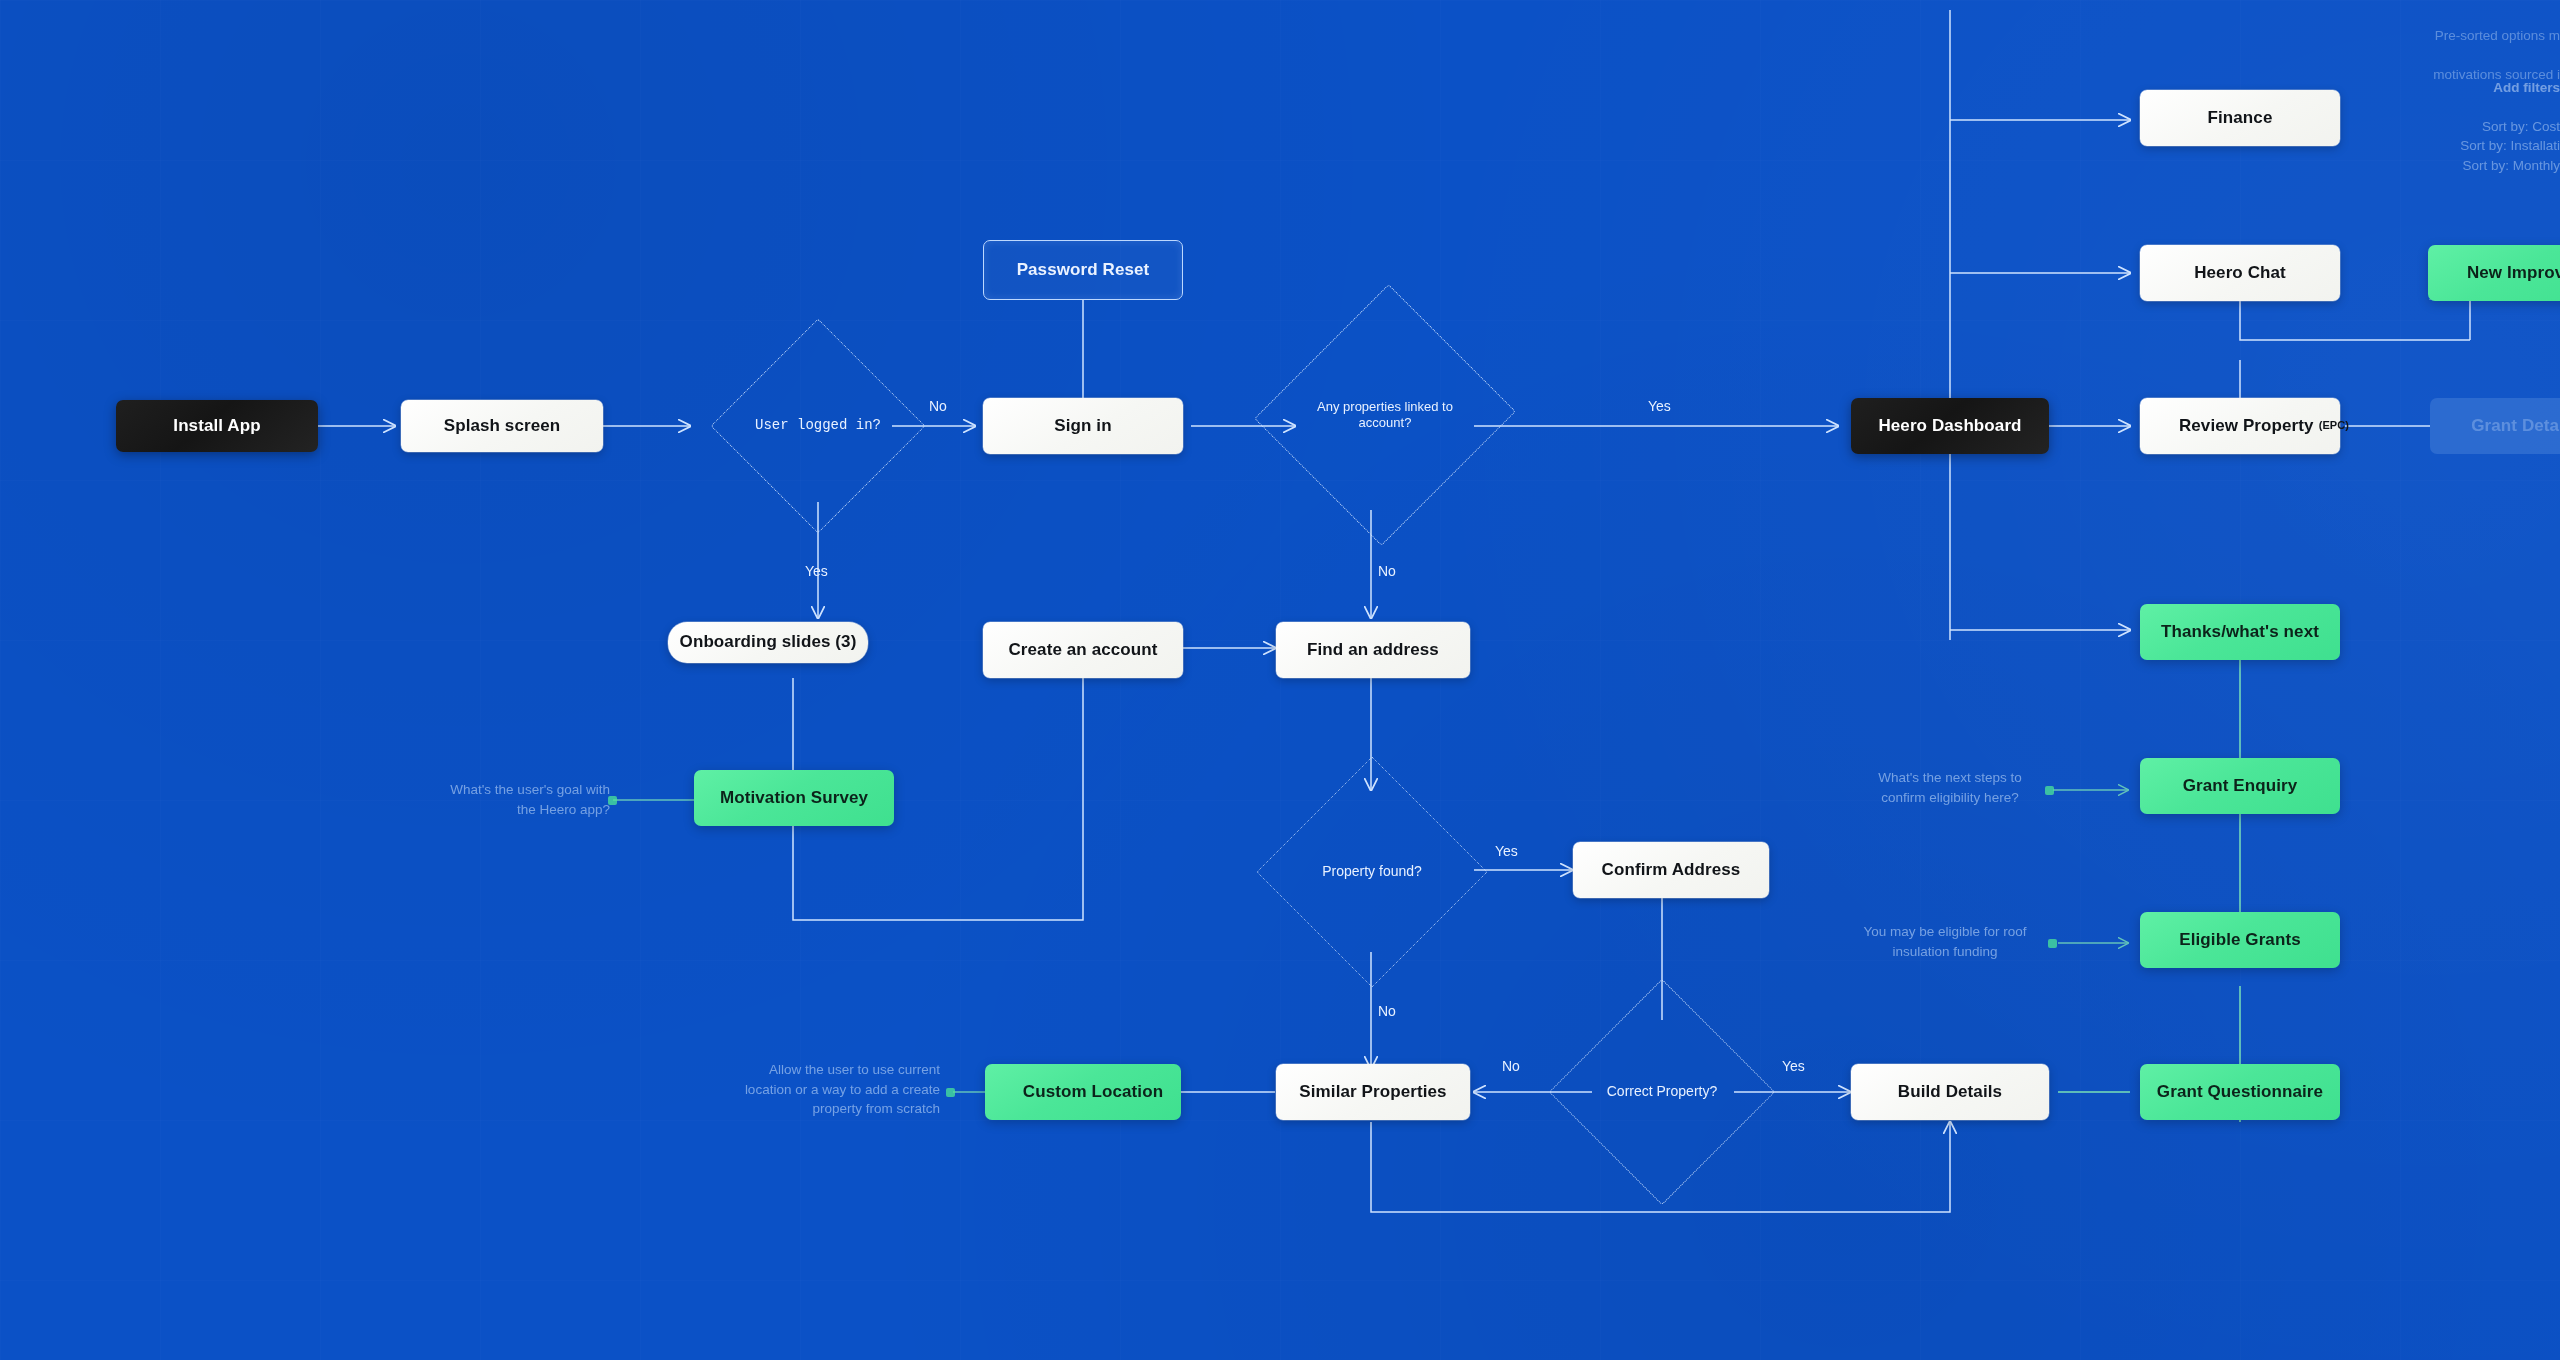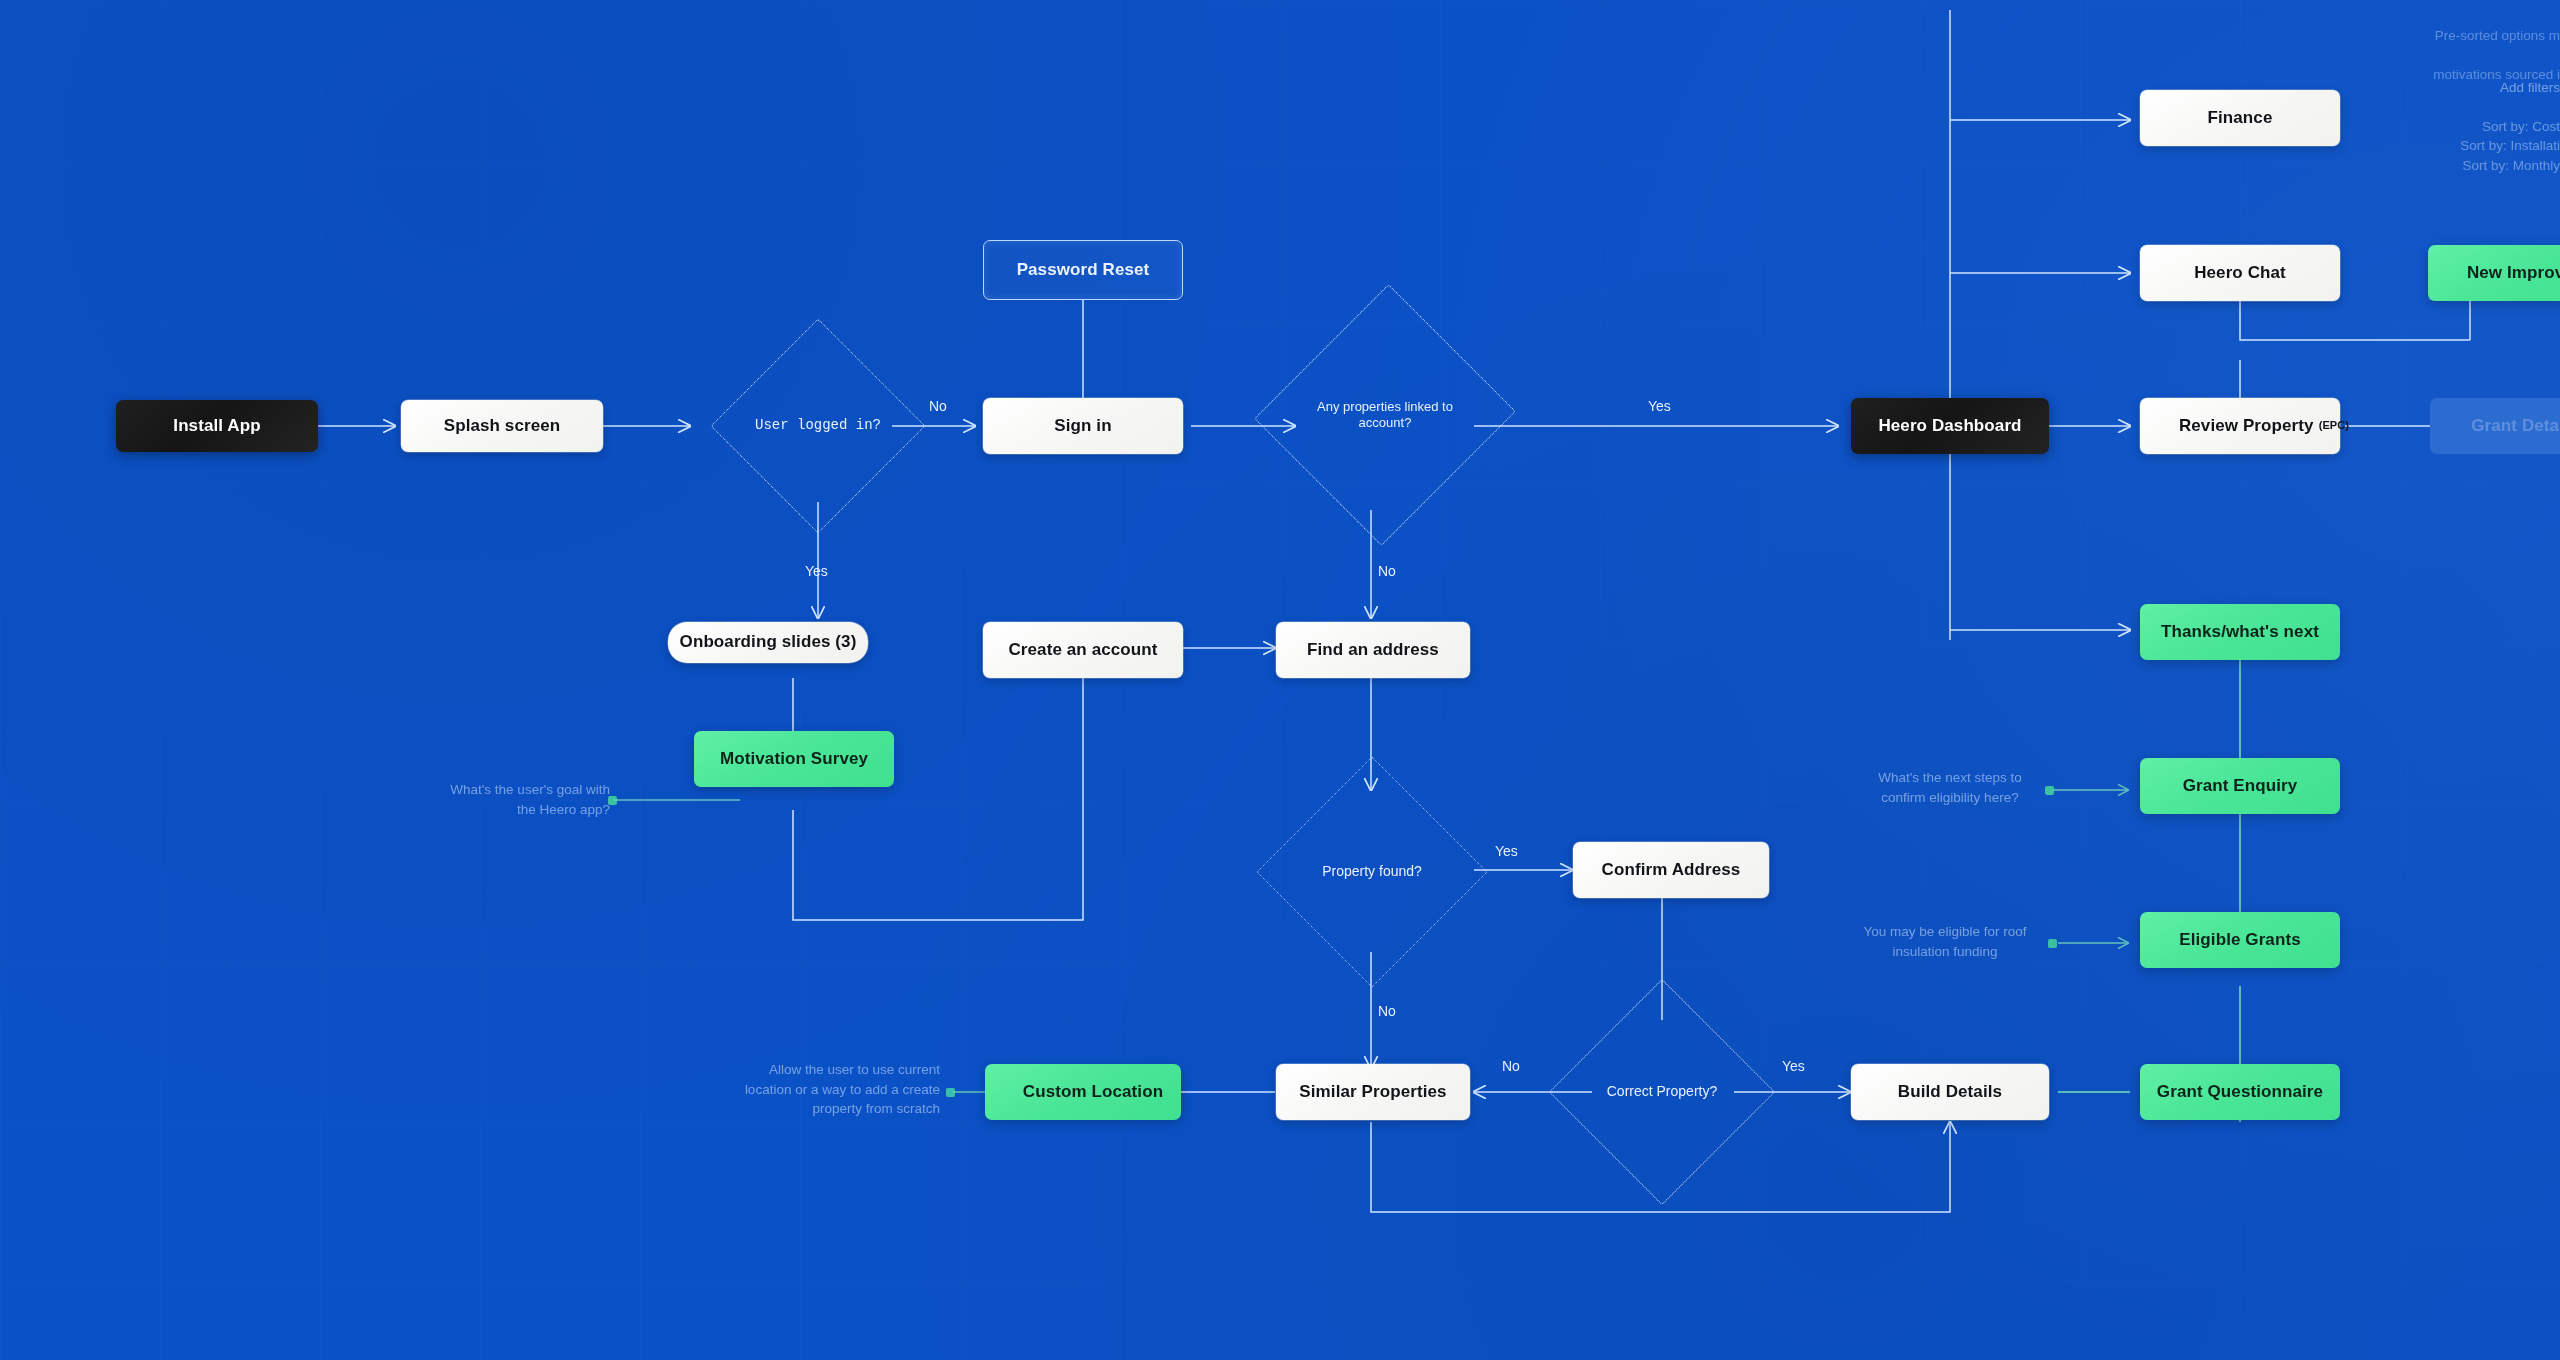--- a/index.html
+++ b/index.html
@@ -101,21 +101,21 @@
     color:#b6d2f7;
     font-size:13.5px;
     font-weight:400;
     line-height:1.45;
     opacity:.62;
     z-index:3;
     white-space:pre-line;
   }
   .note.r { text-align:right; }
   .note.c { text-align:center; }
-  .note .strong { font-weight:400; color:#cfe2fb;margin-top:14px; }
+  .note .strong { font-weight:700; color:#cfe2fb;margin-top:14px; }
 
   .notedot {
     position:absolute;
     width:9px; height:9px; border-radius:2px;
     background:#4be698;
     opacity:.75;
     z-index:4;
   }
 </style>
 </head>
@@ -276,21 +276,21 @@
   </div>
 
   <div class="node light" style="left:983px; top:622px; width:200px; height:56px;">
     <span>Create an account</span>
   </div>
 
   <div class="node light" style="left:1276px; top:622px; width:194px; height:56px;">
     <span>Find an address</span>
   </div>
 
-  <div class="node green" style="left:694px; top:731px; width:200px; height:56px;">
+  <div class="node green" style="left:694px; top:770px; width:200px; height:56px;">
     <span>Motivation Survey</span>
   </div>
 
   <div class="node green" style="left:2140px; top:604px; width:200px; height:56px;">
     <span>Thanks/what's next</span>
   </div>
 
   <div class="node green" style="left:2140px; top:758px; width:200px; height:56px;">
     <span>Grant Enquiry</span>
   </div>

